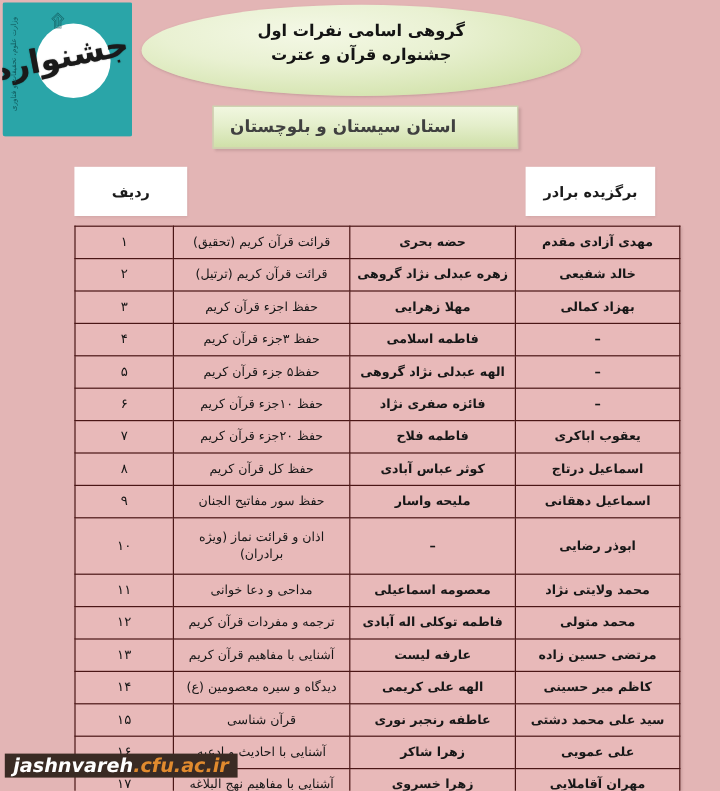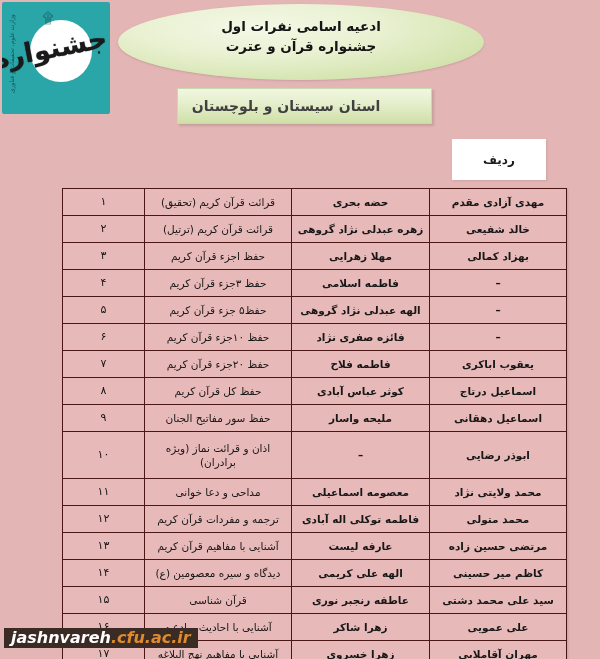--- a/index.html
+++ b/index.html
@@ -221,28 +221,29 @@
 <div id="logo">
   <div class="logo-bg"></div>
   <div class="logo-disc"></div>
   <div class="logo-calli">جشنواره‌های فرهنگی</div>
   <div class="logo-emblem">۩</div>
   <div class="logo-side">وزارت علوم، تحقیقات و فناوری</div>
 </div>
 
 <div id="title-ellipse"></div>
 <div id="title-text">
-  <span class="ln">ادعیه اسامی نفرات اول</span>
+  <span class="ln">گروهی اسامی نفرات اول</span>
   <span class="ln">جشنواره قرآن و عترت</span>
 </div>
 
 <div id="province-banner"></div>
 <div id="province-text">استان سیستان و بلوچستان</div>
 
 <div id="header-row">
+  <div class="hdr-box hdr-brother">برگزیده برادر</div>
   <div class="hdr-box hdr-radif">ردیف</div>
 </div>
 
 <table id="results-table">
   <tbody id="results-body">
       <tr>
         <td class="col-brother">مهدی آزادی مقدم</td>
         <td class="col-sister">حضه بحری</td>
         <td class="col-reshte">قرائت قرآن کریم (تحقیق)</td>
         <td class="col-radif">۱</td>

